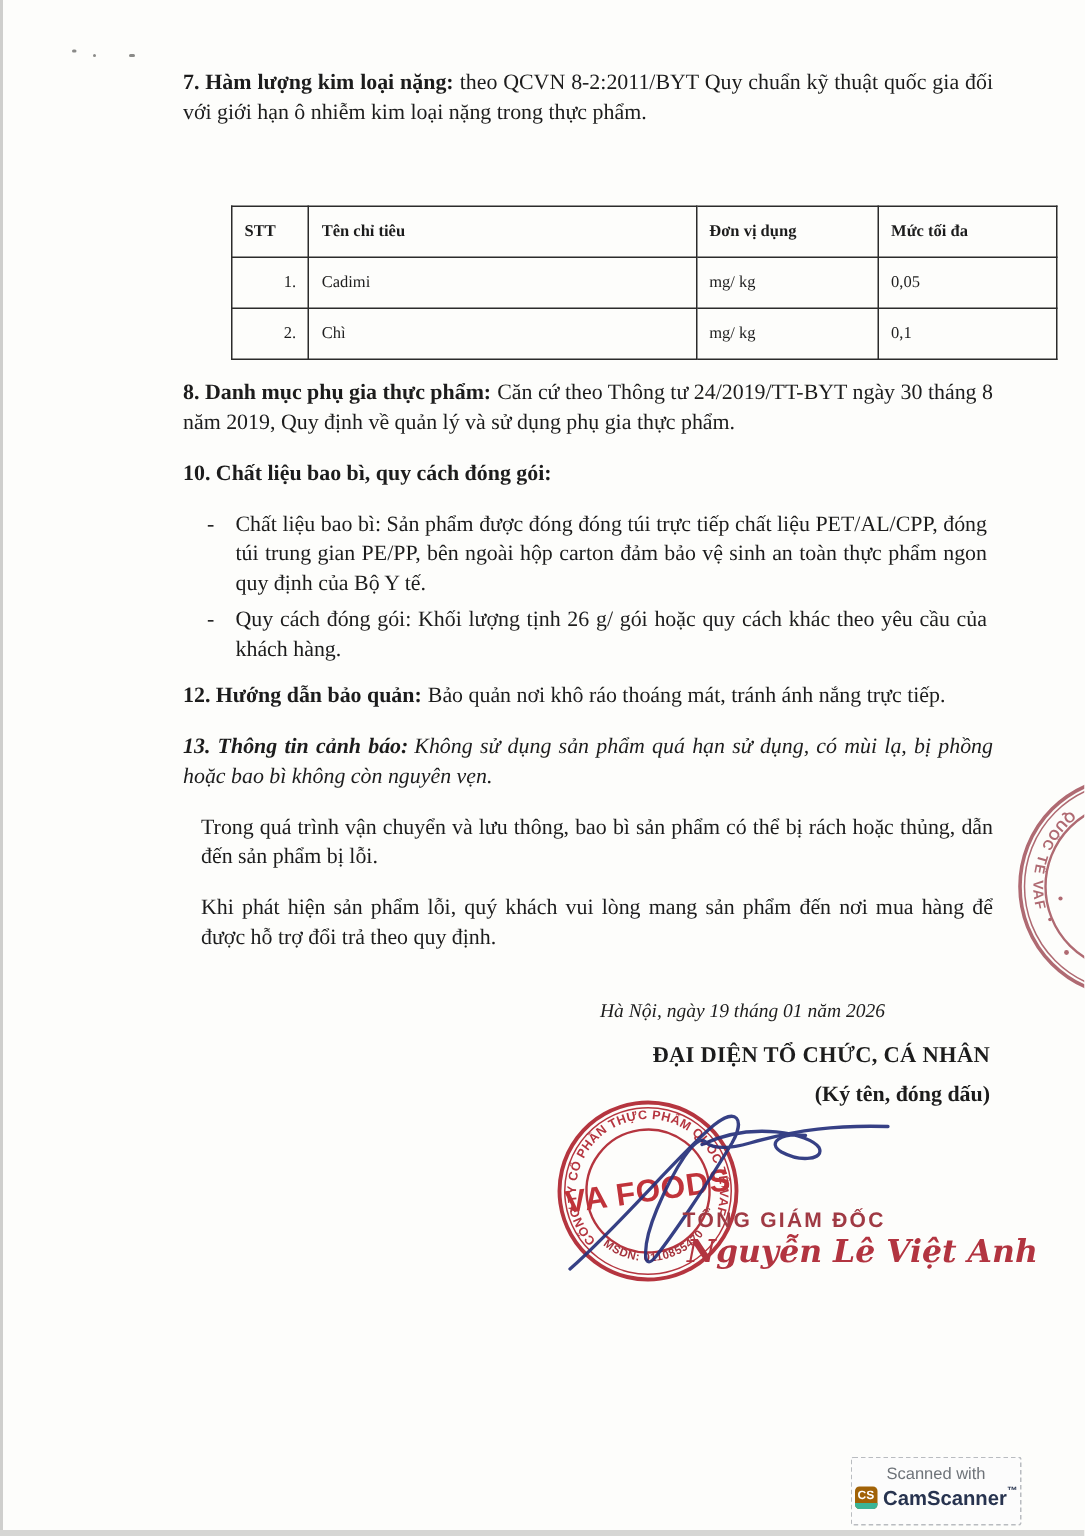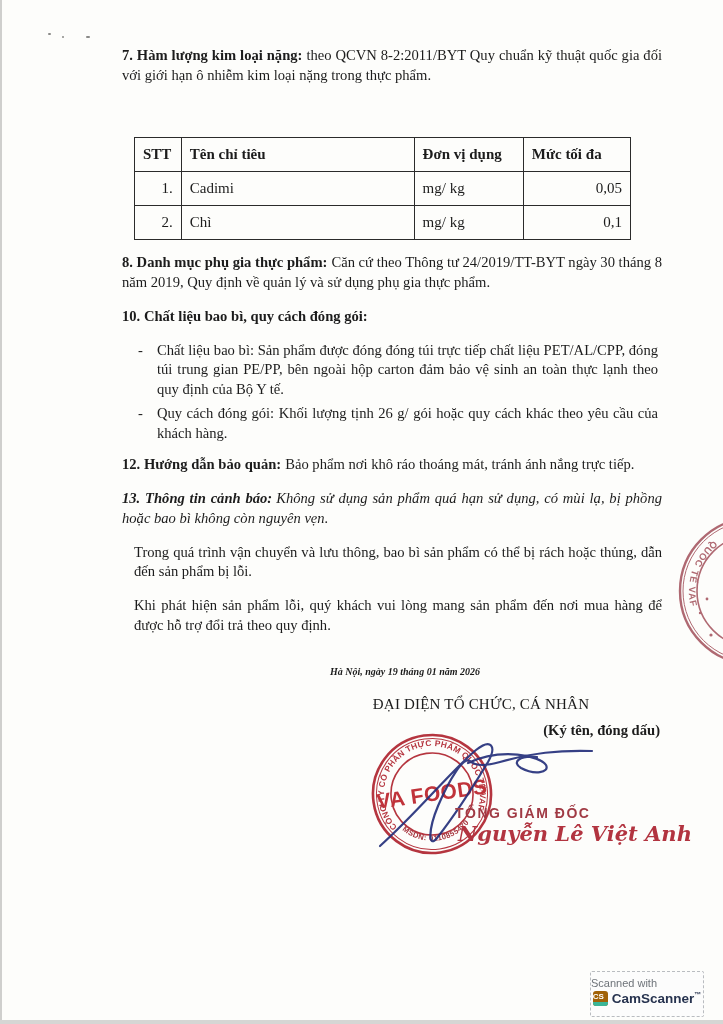--- a/index.html
+++ b/index.html
@@ -21,53 +21,53 @@
   #s9{margin-top:7px;}
   #s10{margin-top:7px;}
   #s11{margin-top:13px;}
   #s12{margin-top:12px;}
   #s13{margin-top:12px;font-style:italic;}
   .bullet{display:flex;margin-top:5px;text-align:justify;}
   .bullet .dash{width:19px;padding-left:16px;flex:none;}
   .bullet .btxt{flex:1;padding-right:4px;}
   .para{margin-top:12px;padding-left:12px;text-align:justify;}
 
-  .spec-table{border-collapse:collapse;margin-top:52px;margin-left:12px;width:497px;
-    font-size:15px;}
+  .spec-table{border-collapse:collapse;margin-top:52px;margin-left:32px;width:551px;
+    font-size:11px;}
   .spec-table th,.spec-table td{border:1.4px solid #2b2b2b;padding:0 8px;}
   .spec-table th{height:33px;text-align:left;font-weight:bold;}
   .spec-table td{height:33px;}
   .col-stt{width:45px;}
   .col-name{width:226px;}
   .col-unit{width:106px;}
   .col-max{width:104px;}
   .th-stt{text-align:center;}
   .td-stt{text-align:right;padding-right:10px;}
-  .td-max,.th-max{text-align:right;}
+  .td-max,.th-max{text-align:left;}
 
   .sig-area{position:absolute;left:0;top:0;width:723px;height:1024px;pointer-events:none;}
-  .dateline{position:absolute;left:330px;top:666px;width:330px;text-align:left;
-    font-style:italic;font-weight:bold;font-size:10px;}
-  .rep-line{position:absolute;left:316px;top:696px;width:330px;text-align:center;
-    font-weight:normal;font-size:15px;letter-spacing:.2px;}
+  .dateline{position:absolute;left:330px;top:666px;width:330px;text-align:center;
+    font-style:italic;font-weight:normal;font-size:13px;}
+  .rep-line{position:absolute;left:330px;top:696px;width:330px;text-align:right;
+    font-weight:bold;font-size:15px;letter-spacing:.2px;}
   .sign-note{position:absolute;left:330px;top:722px;width:330px;text-align:right;
     font-weight:bold;font-size:14.6px;}
   .director-title{position:absolute;left:455px;top:805px;width:220px;text-align:left;
     font-family:"Liberation Sans","DejaVu Sans",sans-serif;font-weight:bold;
     font-size:14px;letter-spacing:1.5px;color:#a03a44;}
   .signer-name{position:absolute;left:445px;top:821px;width:240px;text-align:center;
     font-style:italic;font-weight:bold;font-size:21px;color:#b23440;
     font-family:"DejaVu Serif",serif;margin-left:10px;}
   .stamp-svg{position:absolute;left:366px;top:730px;}
   .signature-svg{position:absolute;left:360px;top:728px;}
   .edge-stamp-svg{position:absolute;right:0;top:515px;opacity:.8;}
 
-  .cam-badge{position:absolute;left:590px;top:971px;width:112px;height:44px;
+  .cam-badge{position:absolute;left:567px;top:971px;width:112px;height:44px;
     border:1px dashed #b9bcc0;border-radius:2px;background:#fcfcfc;
-    font-family:"Liberation Sans","DejaVu Sans",sans-serif;}
+    font-family:"Liberation Sans","DejaVu Sans",sans-serif;text-align:center;}
   .cam-line1{font-size:11px;color:#6e7379;margin-top:5px;}
   .cam-row{display:flex;align-items:center;justify-content:center;margin-top:2px;gap:4px;}
   .cs-icon{width:15px;height:15px;border-radius:3px;background:#a16207;position:relative;
     color:#fff;font-size:8px;font-weight:bold;line-height:12px;}
   .cs-icon .strip{position:absolute;left:0;right:0;bottom:0;height:4px;background:#3ab597;
     border-radius:0 0 3px 3px;}
   .cam-word{font-size:13.5px;font-weight:bold;color:#27334f;}
   .cam-tm{font-size:7px;color:#27334f;vertical-align:top;}
 </style>
 </head>
@@ -112,29 +112,29 @@
   </tbody>
     </table>
 
   <p class="item" id="s8"><b class="lbl">8. Danh mục phụ gia thực phẩm:</b><span>Căn cứ theo Thông tư 24/2019/TT-BYT ngày 30 tháng 8 năm 2019, Quy định về quản lý và sử dụng phụ gia thực phẩm.</span></p>
 
 
   <p class="item" id="s10"><b class="lbl">10. Chất liệu bao bì, quy cách đóng gói:</b></p>
 
   <div class="bullet">
     <span class="dash">-</span>
-    <span class="btxt">Chất liệu bao bì: Sản phẩm được đóng đóng túi trực tiếp chất liệu PET/AL/CPP, đóng túi trung gian  PE/PP, bên ngoài hộp carton đảm bảo vệ sinh an toàn thực lạnh theo quy định của Bộ Y tế.</span>
+    <span class="btxt">Chất liệu bao bì: Sản phẩm được đóng đóng túi trực tiếp chất liệu PET/AL/CPP, đóng túi trung gian  PE/PP, bên ngoài hộp carton đảm bảo vệ sinh an toàn thực phẩm ngon quy định của Bộ Y tế.</span>
   </div>
   <div class="bullet">
     <span class="dash">-</span>
     <span class="btxt">Quy cách đóng gói: Khối lượng tịnh 26 g/ gói hoặc quy cách khác theo yêu cầu của khách hàng.</span>
   </div>
 
 
-  <p class="item" id="s12"><b class="lbl">12. Hướng dẫn bảo quản:</b><span>Bảo phẩm nơi khô ráo thoáng mát, tránh ánh nắng trực tiếp.</span></p>
+  <p class="item" id="s12"><b class="lbl">12. Hướng dẫn bảo quản:</b><span>Bảo quản nơi khô ráo thoáng mát, tránh ánh nắng trực tiếp.</span></p>
 
   <p class="item" id="s13"><b class="lbl">13. Thông tin cảnh báo:</b><span>Không sử dụng sản phẩm quá hạn sử dụng, có mùi lạ, bị phồng hoặc bao bì không còn nguyên vẹn.</span></p>
 
   <p class="para">Trong quá trình vận chuyển và lưu thông, bao bì sản phẩm có thể bị rách hoặc thủng, dẫn đến sản phẩm bị lỗi.</p>
   <p class="para">Khi phát hiện sản phẩm lỗi, quý khách vui lòng mang sản phẩm đến nơi mua hàng để được hỗ trợ đổi trả theo quy định.</p>
 </div>
 
 <div class="sig-area">
   <div class="dateline">Hà Nội, ngày 19 tháng 01 năm 2026</div>
   <div class="rep-line">ĐẠI DIỆN TỔ CHỨC, CÁ NHÂN</div>

